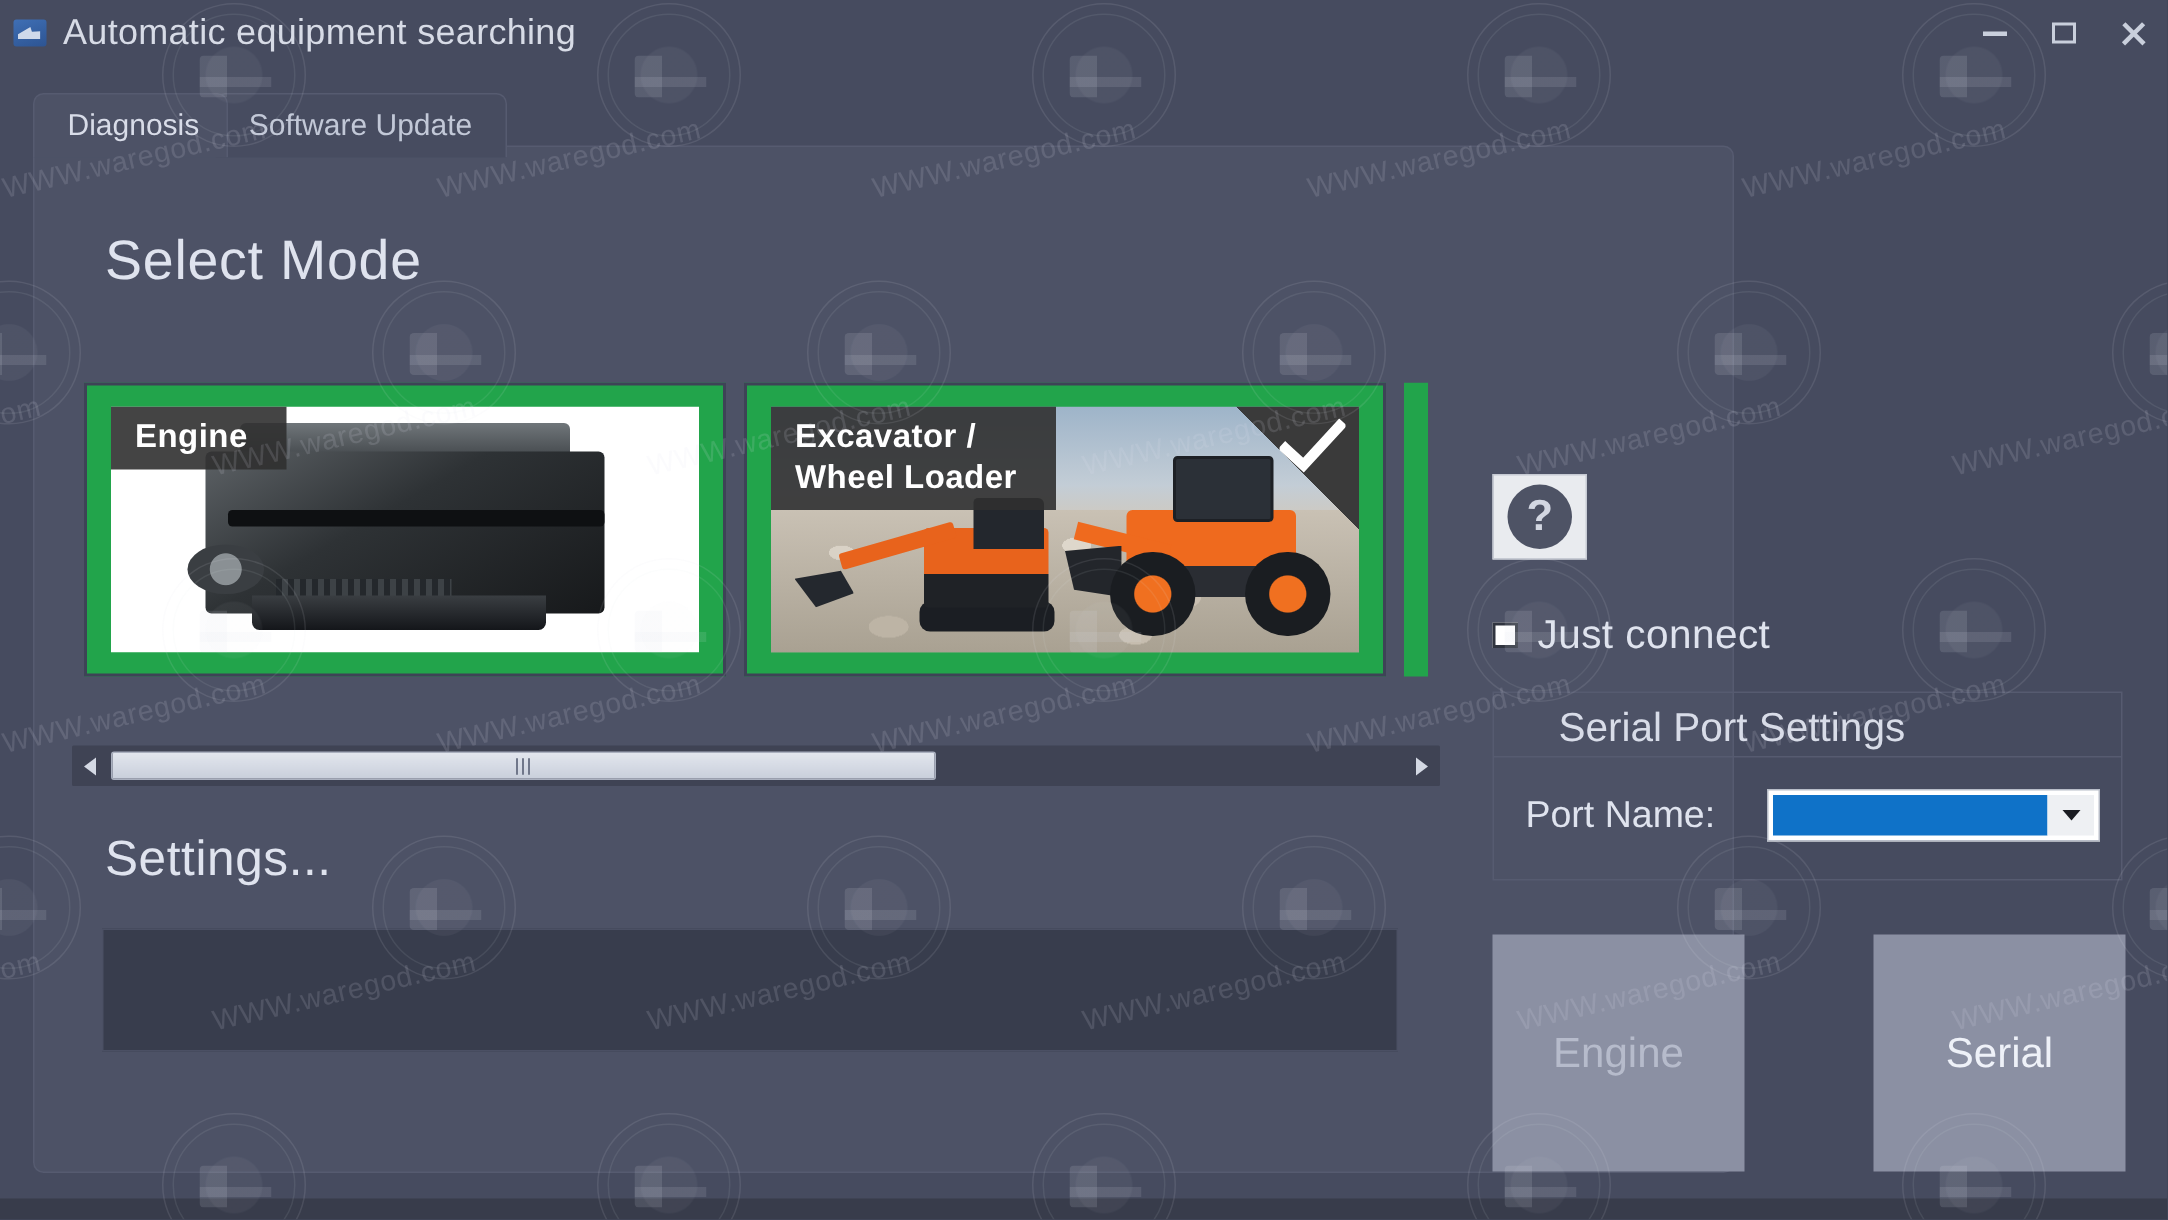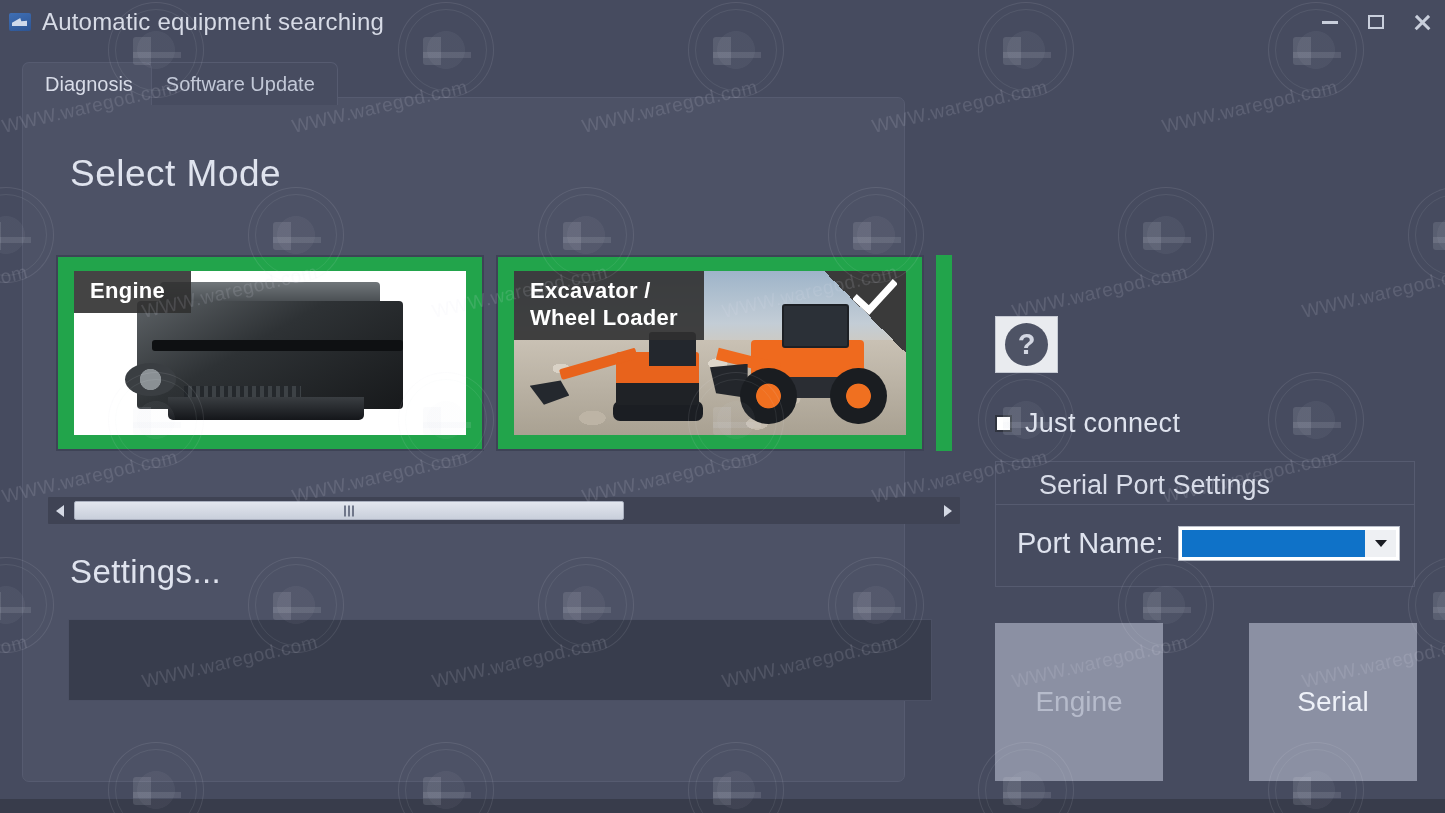--- a/index.html
+++ b/index.html
@@ -162,21 +162,21 @@
     color: #c2c8d7;
     z-index: 1;
     padding-left: 22px;
     padding-right: 22px;
   }
 
   
   .content-panel {
     position: absolute;
     left: 22px; top: 97px;
-    width: 883px;
+    width: 1134px;
     height: 685px;
     background: #4d5266;
     border: 1px solid #565b70;
     border-radius: 0 7px 7px 7px;
     z-index: 10;
   }
 
   .select-mode-title {
     position: absolute;
     left: 47px; top: 55px;
@@ -544,21 +544,21 @@
     background: #565b70;
   }
   .port-row {
     position: absolute;
     left: 21px; top: 64px;
     right: 14px;
     display: flex;
     align-items: center;
   }
   .port-label {
-    font-size: 29px;
+    font-size: 25px;
     color: #dfe3ee;
     white-space: nowrap;
   }
   .combo {
     margin-left: auto;
     width: 222px;
     height: 35px;
     background: #ffffff;
     border: 1px solid #b8bdc8;
     display: flex;

